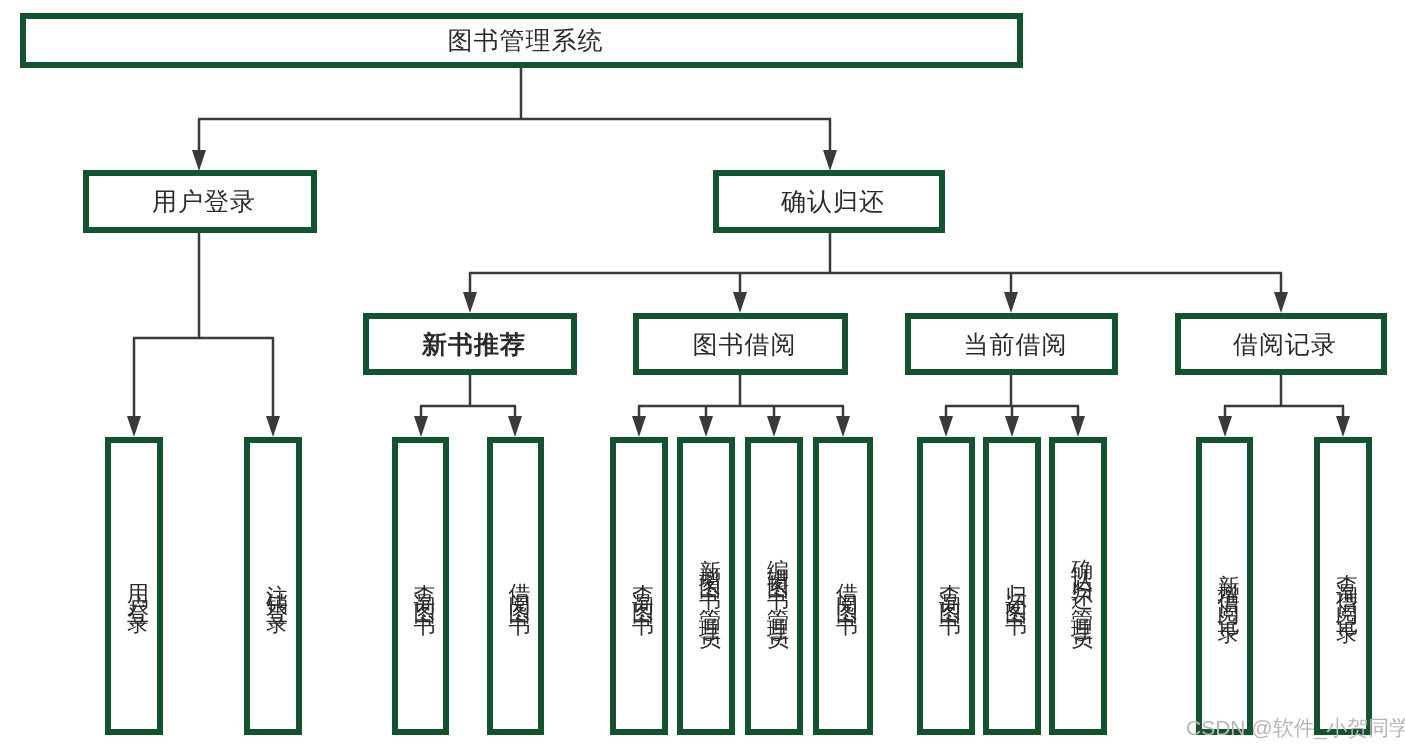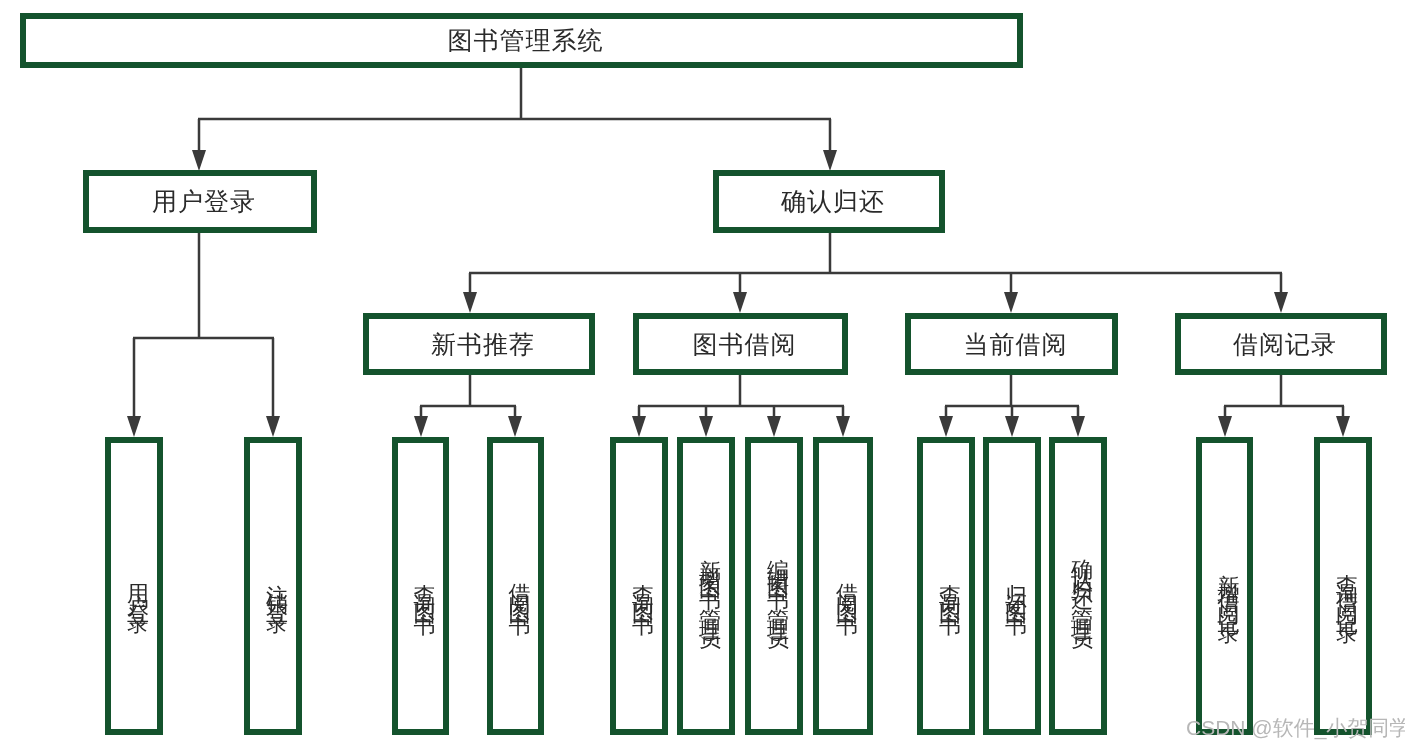--- a/index.html
+++ b/index.html
@@ -78,21 +78,21 @@
              M632 416L646 416L639 437Z M699 416L713 416L706 437Z M767 416L781 416L774 437Z M836 416L850 416L843 437Z
              M939 416L953 416L946 437Z M1005 416L1019 416L1012 437Z M1071 416L1085 416L1078 437Z
              M1218 416L1232 416L1225 437Z M1336 416L1350 416L1343 437Z" fill="#3a3a3a" stroke="none"></path>
   </svg>
 
   <div class="box h-box" style="left:20px; top:13px; width:1003px; height:55px;">图书管理系统</div>
 
   <div class="box h-box" style="left:83px; top:170px; width:234px; height:63px;">用户登录</div>
   <div class="box h-box" style="left:713px; top:170px; width:232px; height:63px;">确认归还</div>
 
-  <div class="box h-box" style="left:363px; top:313px; width:232px; height:62px;">新书推荐</div>
+  <div class="box h-box" style="left:363px; top:313px; width:214px; height:62px;font-weight:bold;">新书推荐</div>
   <div class="box h-box" style="left:633px; top:313px; width:215px; height:62px;text-align:right;">图书借阅</div>
   <div class="box h-box" style="left:1175px; top:313px; width:212px; height:62px;">借阅记录</div>
   <div class="box h-box" style="left:905px; top:313px; width:213px; height:62px;">当前借阅</div>
 
   <div class="box v-box" style="left:105px; top:437px; width:58px; height:298px;">
     <span class="v-text">用户登录</span>
   </div>
   <div class="box v-box" style="left:244px; top:437px; width:58px; height:298px;">
     <span class="v-text">注销登录</span>
   </div>

